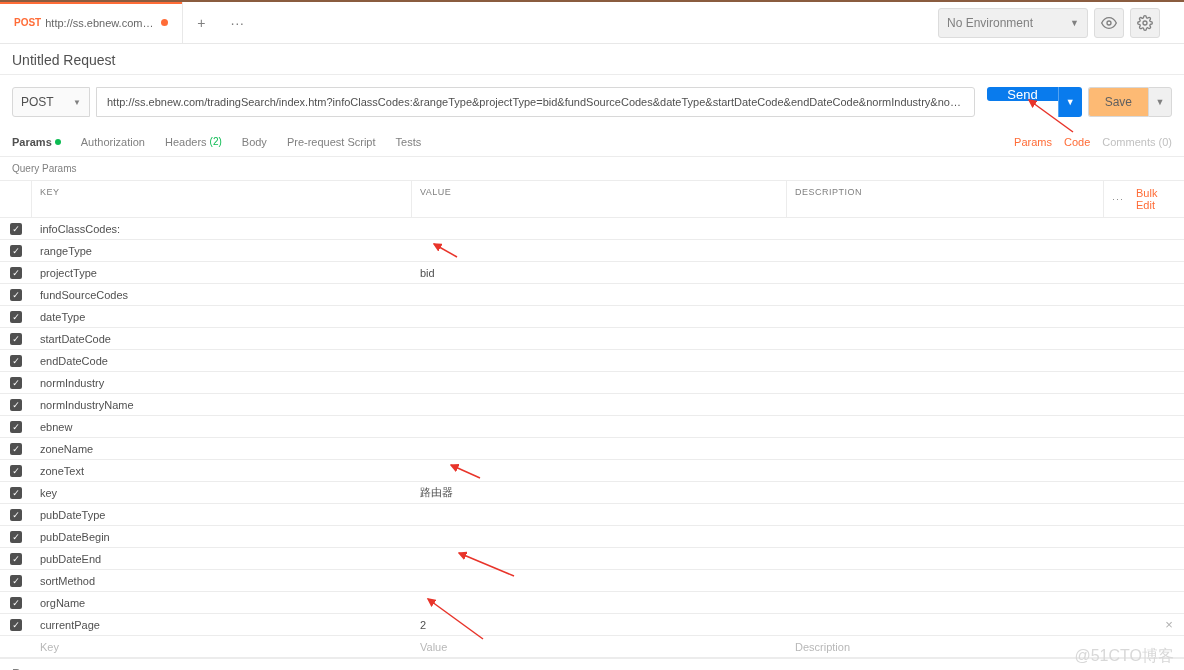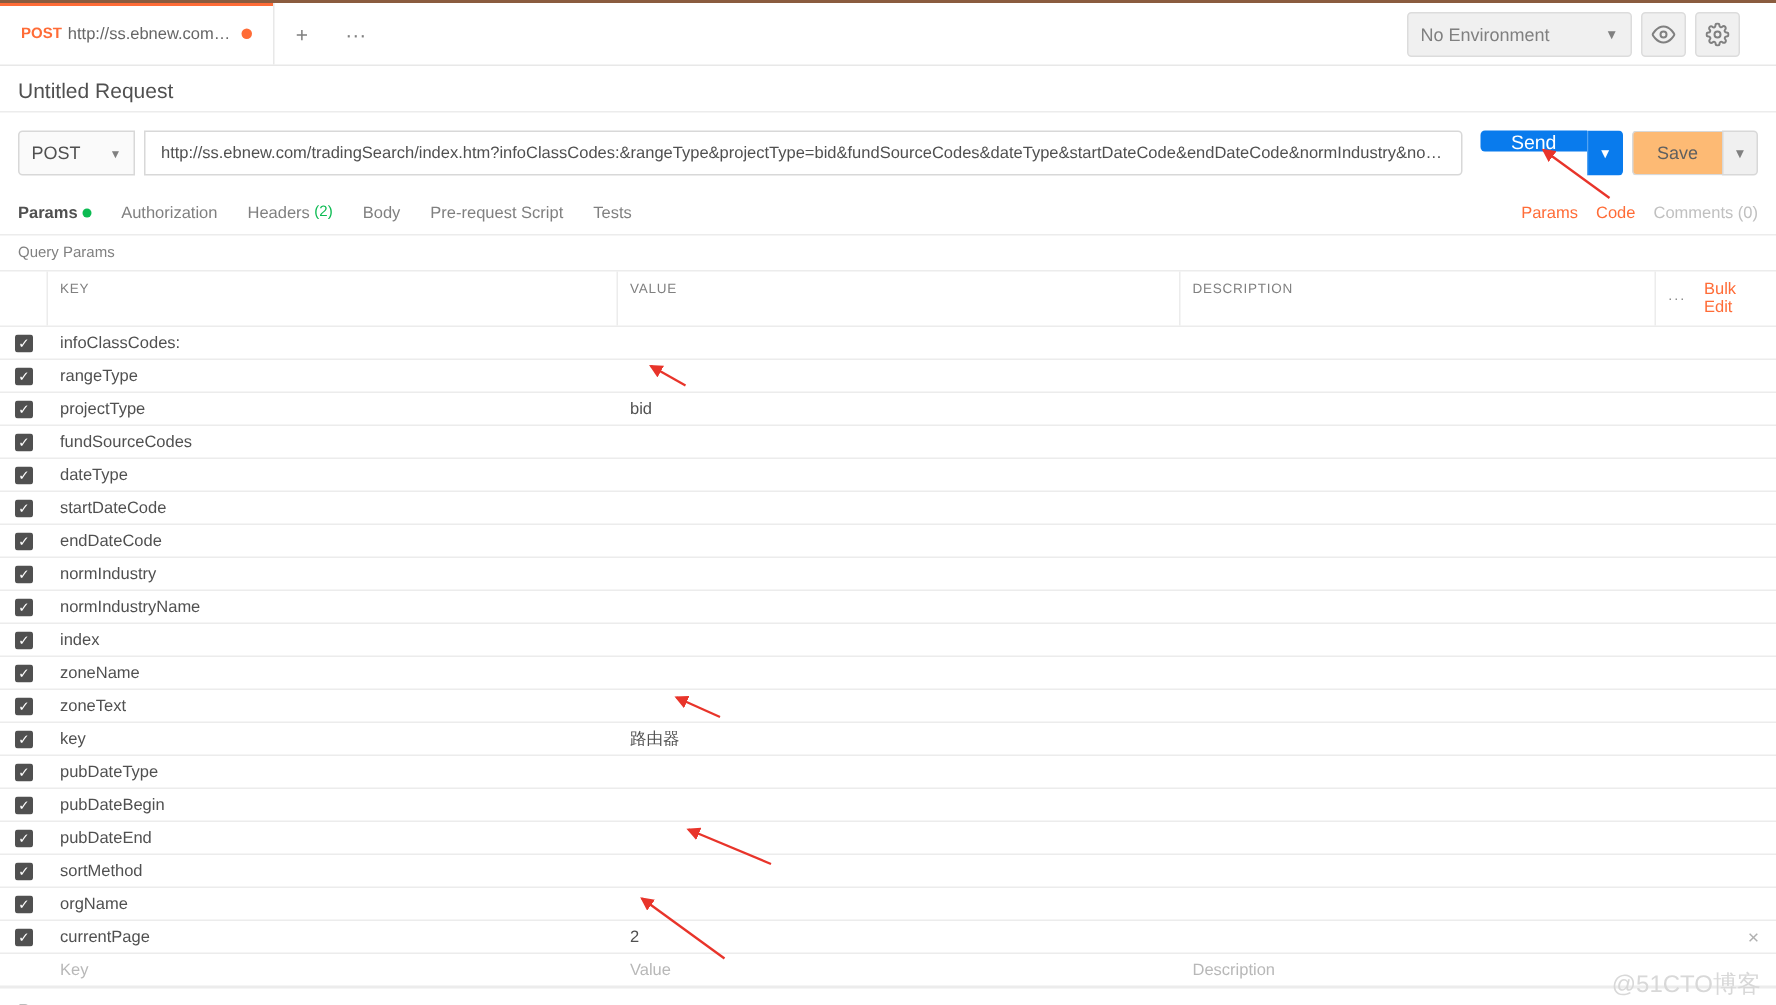--- a/index.html
+++ b/index.html
@@ -520,21 +520,21 @@
         </div>
         <div class="cell">normIndustryName</div>
         <div class="cell"></div>
         <div class="cell"></div>
         <div class="cell"></div>
       </div>
       <div class="param-row">
         <div class="cell cell-check">
           <div class="checkbox">✓</div>
         </div>
-        <div class="cell">index</div>
+        <div class="cell">ebnew</div>
         <div class="cell"></div>
         <div class="cell"></div>
         <div class="cell"></div>
       </div>
       <div class="param-row">
         <div class="cell cell-check">
           <div class="checkbox">✓</div>
         </div>
         <div class="cell">zoneName</div>
         <div class="cell"></div>

